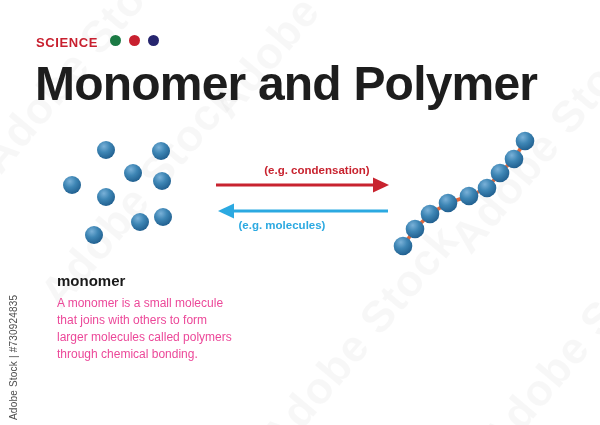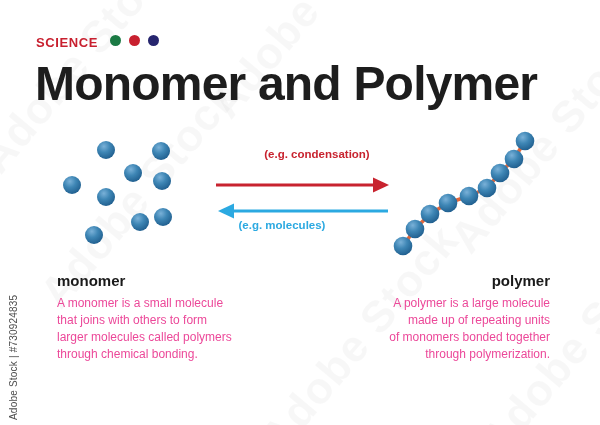--- a/index.html
+++ b/index.html
@@ -25,21 +25,21 @@
   .dots{display:flex;margin-left:12px;align-items:center;}
   .dot{width:11px;height:11px;border-radius:50%;margin-right:8px;}
   .title{
     position:absolute;left:35px;top:56px;font-size:48px;font-weight:bold;
     color:#1d1d1d;letter-spacing:-0.8px;
   }
   .diagram-svg{position:absolute;left:0;top:0;}
   .arrow-label{
     position:absolute;font-size:11.5px;text-align:center;font-weight:bold;
   }
-  .label-condensation{left:237px;top:148px;width:160px;}
+  .label-condensation{left:237px;top:164px;width:160px;}
   .label-hydrolysis{left:222px;top:219px;width:120px;}
   .section{position:absolute;top:269px;width:180px;}
   .section-monomer{left:57px;text-align:left;}
   .section-polymer{right:50px;text-align:right;}
   .section h3{
     margin:3px 0 6px 0;font-size:15px;font-weight:bold;color:#1a1a1a;
   }
   .section p{
     margin:0;font-size:12px;line-height:17px;color:#ec4899;
     white-space:pre-line;
@@ -125,21 +125,14 @@
   <div class="arrow-label label-hydrolysis" style="color: rgb(43, 169, 225);">(e.g. molecules)</div>
 
   <div class="section section-monomer">
     <h3>monomer</h3>
     <p>A monomer is a small molecule
 that joins with others to form
 larger molecules called polymers
 through chemical bonding.</p>
   </div>
 
-  <div class="section section-polymer">
-    <h3>polymer</h3>
-    <p>A polymer is a large molecule
-made up of repeating units
-of monomers bonded together
-through polymerization.</p>
-  </div>
 
 </div>
 
 </body></html>

